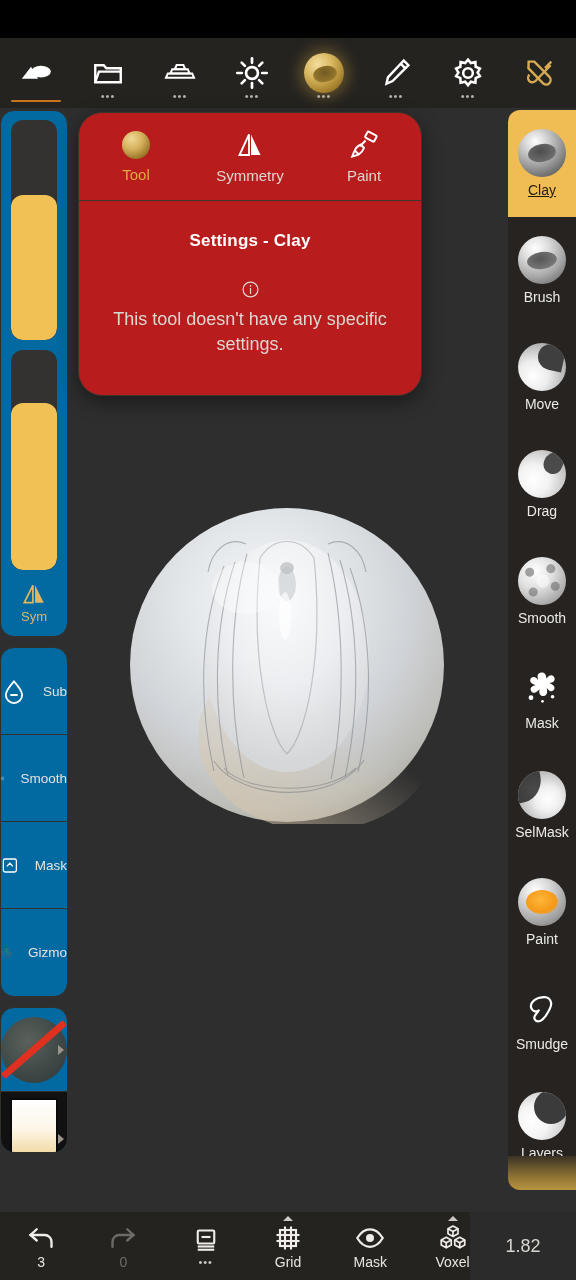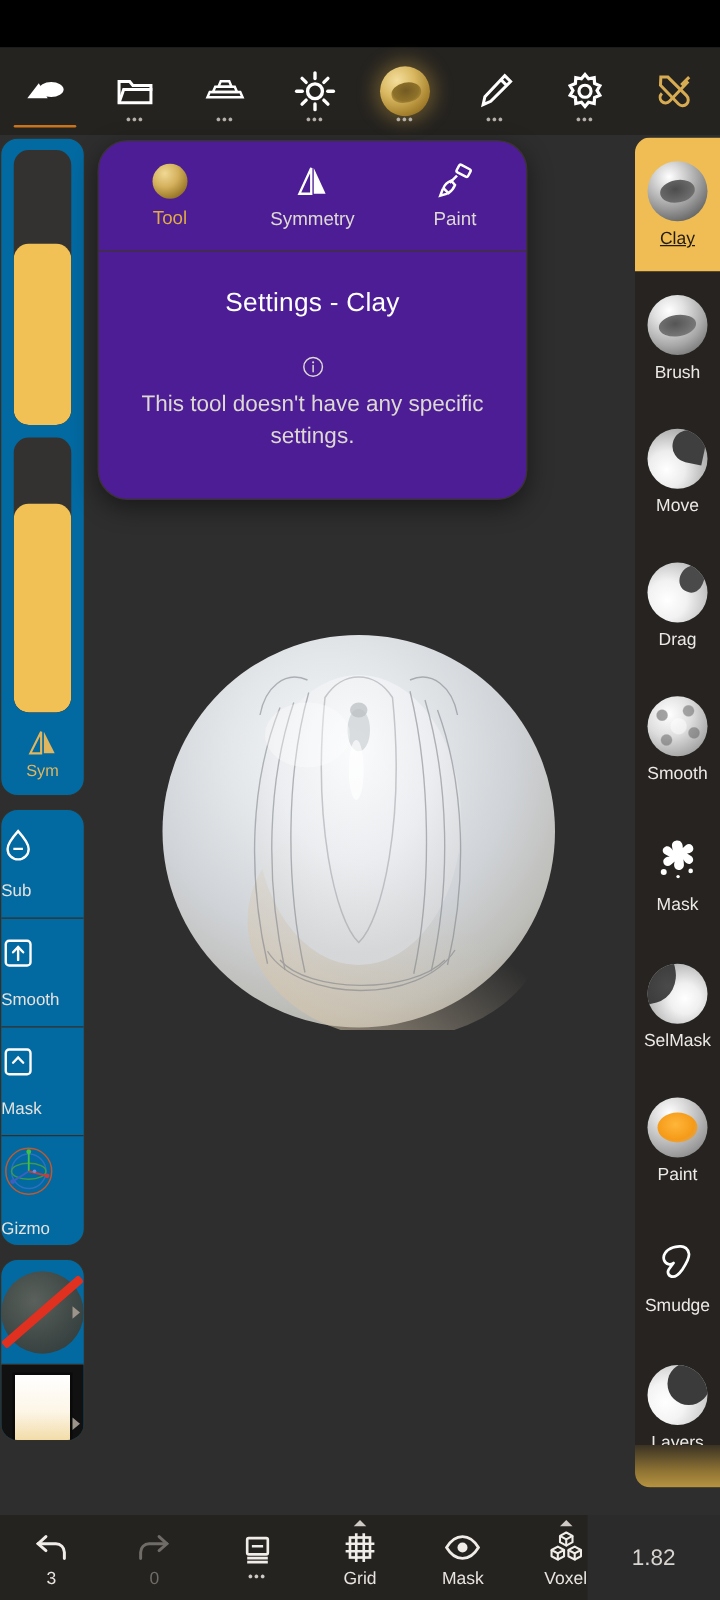--- a/index.html
+++ b/index.html
@@ -64,21 +64,21 @@
   .slider {
     width:46px; height:220px; margin:0 auto 10px; border-radius:12px;
     background:#343230; position:relative; overflow:hidden;
   }
   .slider .fill { position:absolute; left:0; bottom:0; width:100%; background:#f2c155; border-radius:12px; }
   .sym-row { text-align:center; padding:2px 0 8px; }
   .sym-row .glyph { width:26px; height:24px; display:block; margin:0 auto 3px; }
   .sym-row .lbl { font-size:13px; color:#e0b65e; }
 
   .lbtn {
-    height:87px; display:flex; flex-direction:column; align-items:flex-start; justify-content:center;
+    height:87px; display:flex; flex-direction:row; align-items:center; justify-content:center;
     gap:16px; border-bottom:1px solid #343029; position:relative;
   }
   .lbtn:last-child { border-bottom:none; }
   .lbtn .glyph { width:27px; height:27px; display:block; }
   .lbtn .lbl { font-size:13.5px; color:#e6e2dd; }
   .lbtn .gizmo { width:44px; height:44px; display:block; }
 
   .swatchbox { padding:0; position:relative; }
   .alpha-cell {
     height:84px; position:relative; display:flex; align-items:center; justify-content:center;
@@ -99,35 +99,35 @@
     background:linear-gradient(#ffffff 0%, #fdf6e8 55%, #f2dca8 100%);
   }
   .arrow-r {
     position:absolute; right:3px; width:0;height:0;
     border-top:5px solid transparent; border-bottom:5px solid transparent; border-left:6px solid #9c948a;
   }
 
   
   .panel {
     position:absolute; left:78px; top:112px; width:344px;
-    background:#4c1d95; border-radius:24px; border:1px solid #3a342e;
+    background:#b91c1c; border-radius:24px; border:1px solid #3a342e;
     box-shadow:0 6px 20px rgba(0,0,0,.45);
     overflow:hidden;
   }
   .panel-tabs { display:flex; height:88px; align-items:center; border-bottom:1px solid #3c362f; }
   .ptab { flex:1 1 0; display:flex; flex-direction:column; align-items:center; gap:7px; }
   .ptab .glyph { width:30px; height:30px; display:block; }
   .ptab .lbl { font-size:15px; color:#ded9d3; }
   .ptab.active .lbl { color:#e0aa44; }
   .ptab .minisphere {
     width:28px;height:28px;border-radius:50%;
     background:radial-gradient(circle at 35% 28%, #f0d894 0%, #d4b05c 40%, #9a7828 75%, #5f4a18 100%);
   }
   .panel-body { padding:30px 28px 38px; text-align:center; }
-  .panel-title { font-size:21px; font-weight:normal; color:#fff; letter-spacing:.2px; }
+  .panel-title { font-size:17px; font-weight:bold; color:#fff; letter-spacing:.2px; }
   .panel-note {
     margin-top:26px; font-size:18px; line-height:25px; color:#ddd8d2;
     display:flex; align-items:flex-start; justify-content:center; gap:8px; flex-wrap:wrap;
   }
   .panel-note .info-ic { flex:0 0 auto; margin-top:3px; }
   .panel-note .txt { max-width:330px; }
 
   
   .rightbar {
     position:absolute; top:110px; right:0; width:68px; height:1080px;

